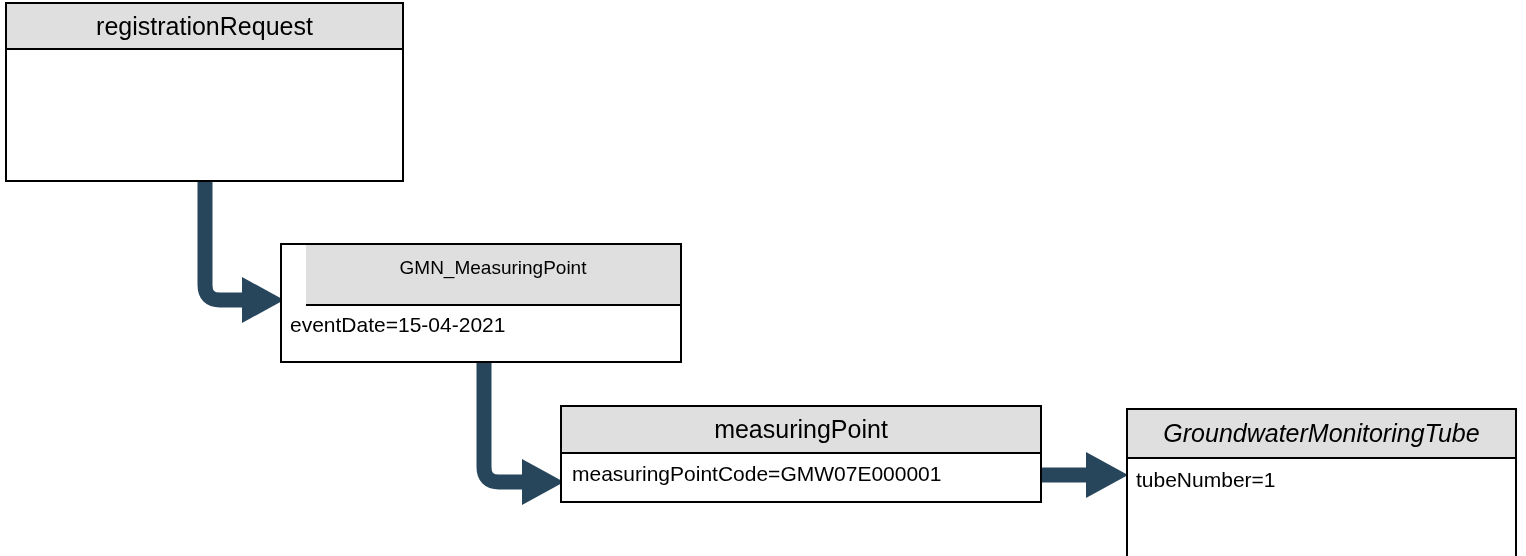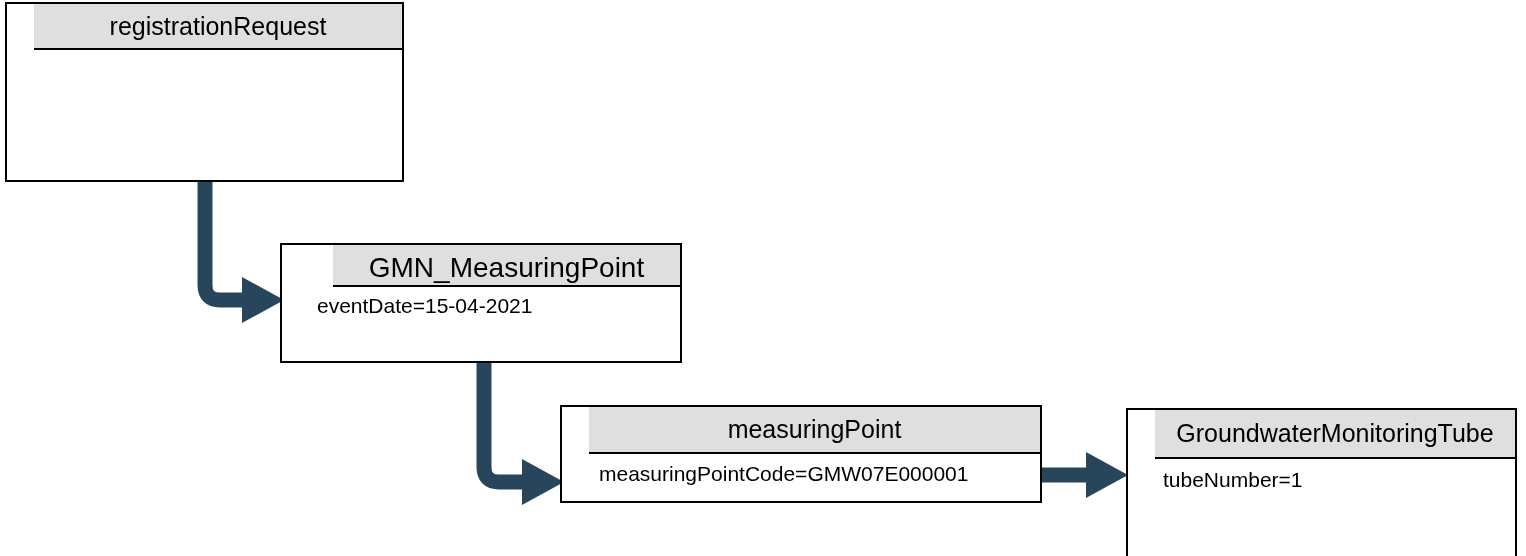--- a/index.html
+++ b/index.html
@@ -14,21 +14,20 @@
     background: #ffffff;
     overflow: hidden;
     font-family: "Liberation Sans", sans-serif;
   }
   .uml-box {
     position: absolute;
     box-sizing: border-box;
     border: 2px solid #000000;
     background: #ffffff;
     overflow: hidden;
-    padding-left: 27px;
   }
   .uml-header {
     box-sizing: border-box;
     background: #dfdfdf;
     border-bottom: 2px solid #000000;
     text-align: center;
     color: #000000;
     white-space: nowrap;
     overflow: hidden;
   }
@@ -80,39 +79,39 @@
     </svg>
   </div>
 
   <div class="uml-box" style="left:5px; top:2px; width:399px; height:180px;">
     <div class="uml-header" style="height:46px; line-height:44px; font-size:25px;">
       <span>registrationRequest</span>
     </div>
   </div>
 
   <div class="uml-box" style="left:280px; top:243px; width:402px; height:120px;">
-    <div class="uml-header" style="height:42px; line-height:45px; font-size:28px;margin-left:24px;">
+    <div class="uml-header" style="height:61px; line-height:45px; font-size:19px;margin-left:24px;">
       <span>GMN_MeasuringPoint</span>
     </div>
     <div class="uml-body" style="height:69px;">
       <div class="uml-attr" style="font-size:21px; line-height:26px;">eventDate=15-04-2021</div>
     </div>
   </div>
 
   <div class="uml-box" style="left:560px; top:405px; width:482px; height:98px;">
     <div class="uml-header" style="height:47px; line-height:45px; font-size:25px;">
       <span>measuringPoint</span>
     </div>
     <div class="uml-body" style="height:51px; padding-top:7px; padding-left:10px;">
       <div class="uml-attr" style="font-size:21px; line-height:26px;">measuringPointCode=GMW07E000001</div>
     </div>
   </div>
 
   <div class="uml-box" style="left:1126px; top:408px; width:391px; height:152px;">
-    <div class="uml-header" style="height:49px; line-height:47px; font-size:25px;">
+    <div class="uml-header" style="height:49px; line-height:47px; font-size:25px;font-style:italic;">
       <span>GroundwaterMonitoringTube</span>
     </div>
     <div class="uml-body" style="height:101px; padding-top:8px; padding-left:8px;">
       <div class="uml-attr" style="font-size:21px; line-height:26px;">tubeNumber=1</div>
     </div>
   </div>
 
 </div>
 
 </body></html>

